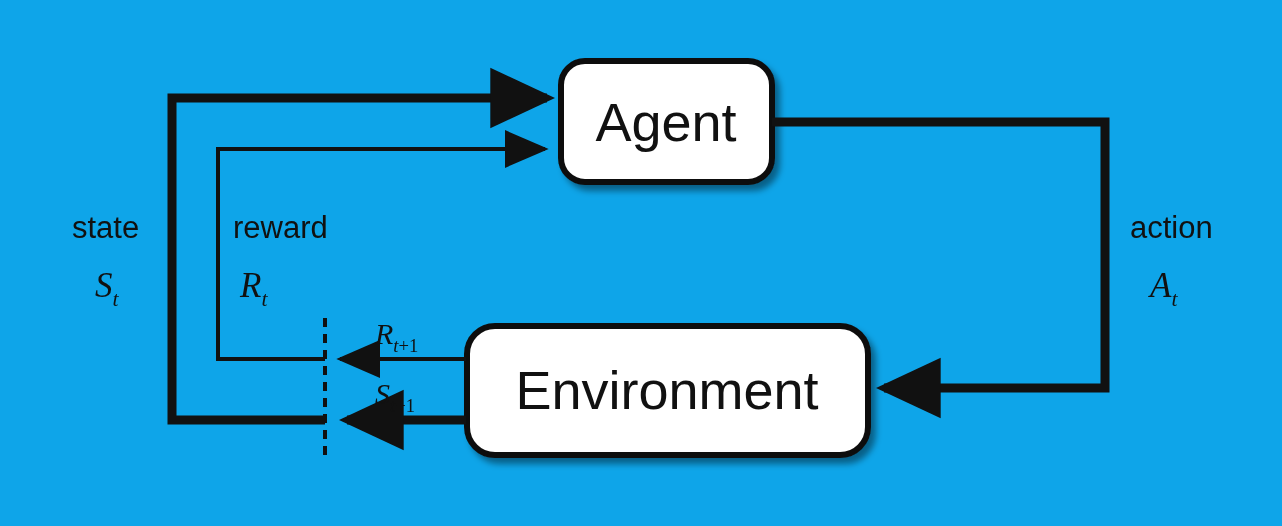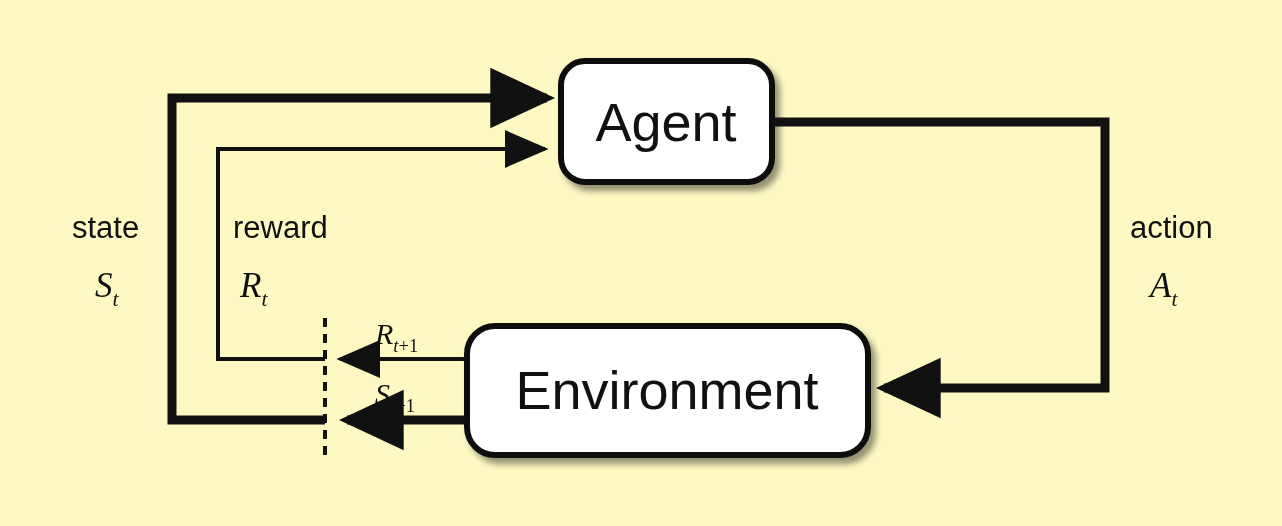--- a/index.html
+++ b/index.html
@@ -7,21 +7,21 @@
     padding: 0;
     background: #ffffff;
   }
   body {
     font-family: "Liberation Sans", sans-serif;
   }
   #canvas {
     position: relative;
     width: 1282px;
     height: 526px;
-    background: #fef9c3;
+    background: #0ea5e9;
     overflow: hidden;
   }
   #diagram-svg {
     position: absolute;
     left: 0;
     top: 0;
     width: 1282px;
     height: 526px;
   }
   .node-label {

